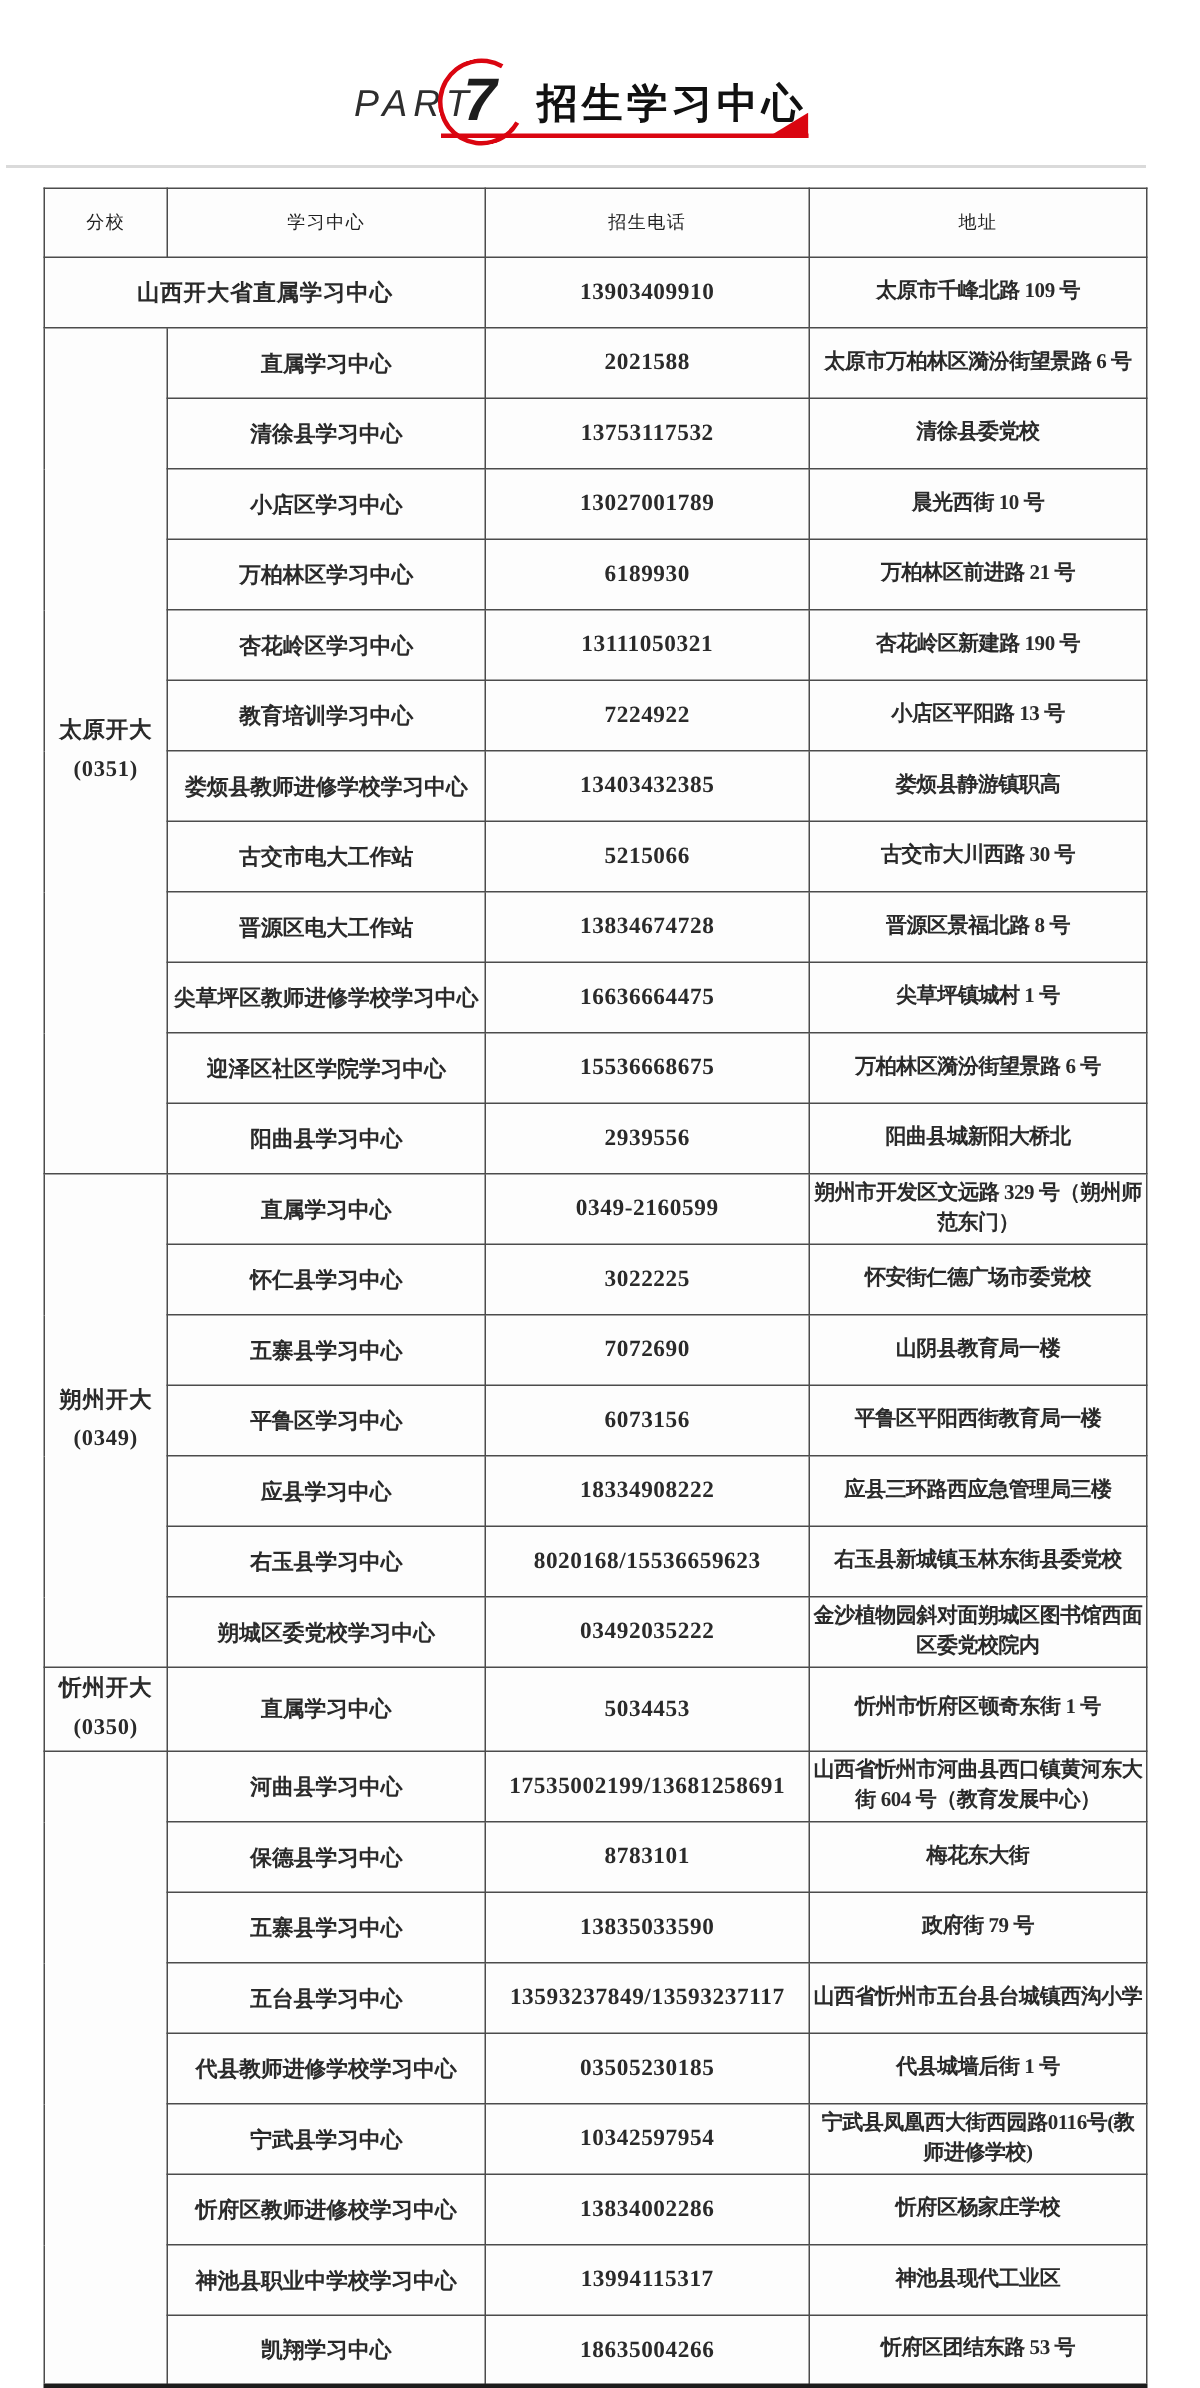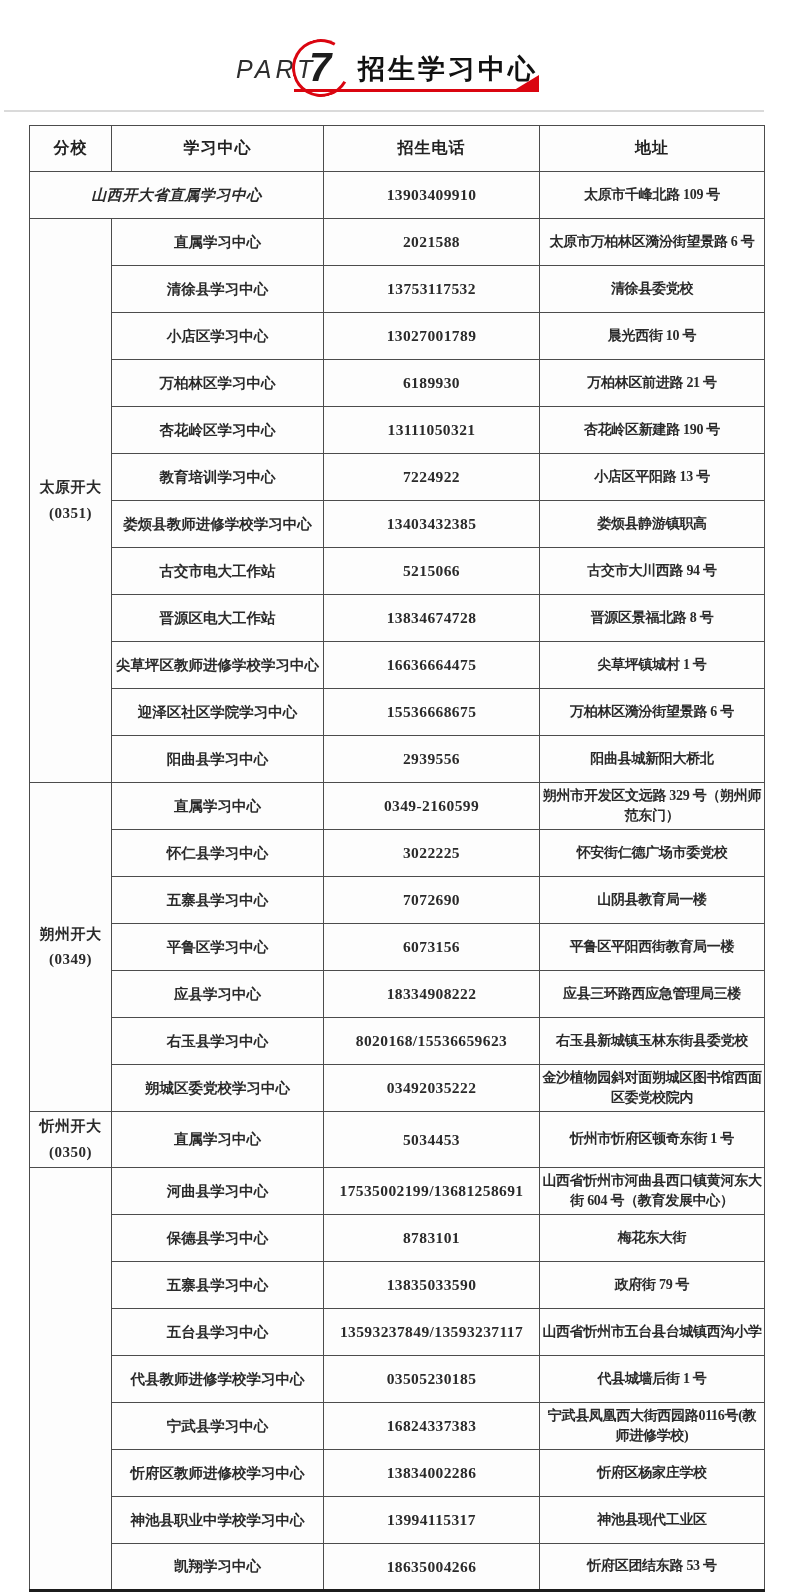--- a/index.html
+++ b/index.html
@@ -26,24 +26,24 @@
 
   
   .top-rule{position:absolute;left:4px;top:110px;width:760px;height:2px;background:#dadada;}
 
   
   table{position:absolute;left:29px;top:125px;width:735px;
         border-collapse:collapse;table-layout:fixed;background:#fdfdfd;
         border:1px solid #3f3f3f;border-bottom:3px solid #1c1c1c;}
   th,td{border:1px solid #4c4c4c;text-align:center;vertical-align:middle;
         padding:2px 4px;box-sizing:border-box;}
-  th{height:46px;font-size:16px;font-weight:bold;letter-spacing:1px;color:#222222;}
+  th{height:46px;font-size:12px;font-weight:normal;letter-spacing:1px;color:#222222;}
   td{height:47px;font-weight:bold;color:#2a2a2a;}
   td.center{font-size:14.5px;}
-  td.merged{font-size:15px;letter-spacing:0.5px;font-style:italic;}
+  td.merged{font-size:15px;letter-spacing:0.5px;}
   td.branch{font-size:15px;line-height:1.7;letter-spacing:0.5px;}
   td.phone{font-weight:bold;font-size:15.5px;letter-spacing:0.4px;}
   td.address{font-size:14px;padding:2px 2px;letter-spacing:-0.3px;line-height:1.45;}
 </style>
 </head>
 <body>
 
 <div class="page">
 
   <div>
@@ -113,21 +113,21 @@
           <td class="address">小店区平阳路 13 号</td>
         </tr>
         <tr>
           <td class="center">娄烦县教师进修学校学习中心</td>
           <td class="phone">13403432385</td>
           <td class="address">娄烦县静游镇职高</td>
         </tr>
         <tr>
           <td class="center">古交市电大工作站</td>
           <td class="phone">5215066</td>
-          <td class="address">古交市大川西路 94 号</td>
+          <td class="address">古交市大川西路 30 号</td>
         </tr>
         <tr>
           <td class="center">晋源区电大工作站</td>
           <td class="phone">13834674728</td>
           <td class="address">晋源区景福北路 8 号</td>
         </tr>
         <tr>
           <td class="center">尖草坪区教师进修学校学习中心</td>
           <td class="phone">16636664475</td>
           <td class="address">尖草坪镇城村 1 号</td>
@@ -214,21 +214,21 @@
           <td class="phone">13593237849/13593237117</td>
           <td class="address">山西省忻州市五台县台城镇西沟小学</td>
         </tr>
         <tr>
           <td class="center">代县教师进修学校学习中心</td>
           <td class="phone">03505230185</td>
           <td class="address">代县城墙后街 1 号</td>
         </tr>
         <tr>
           <td class="center">宁武县学习中心</td>
-          <td class="phone">16824337383</td>
+          <td class="phone">10342597954</td>
           <td class="address">宁武县凤凰西大街西园路0116号(教师进修学校)</td>
         </tr>
         <tr>
           <td class="center">忻府区教师进修校学习中心</td>
           <td class="phone">13834002286</td>
           <td class="address">忻府区杨家庄学校</td>
         </tr>
         <tr>
           <td class="center">神池县职业中学校学习中心</td>
           <td class="phone">13994115317</td>

